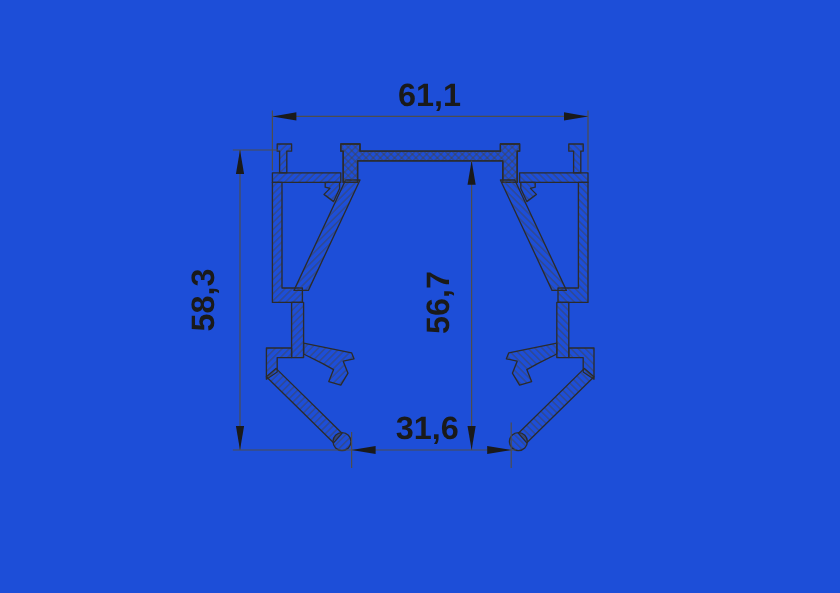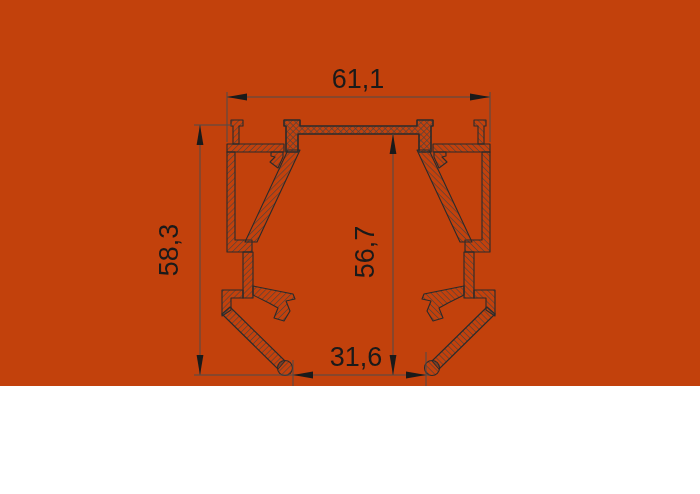--- a/index.html
+++ b/index.html
@@ -2,24 +2,25 @@
 <html><head>
 <meta charset="utf-8">
 <style>
   html, body {
     margin: 0;
     padding: 0;
     background: #ffffff;
   }
   .canvas {
     width: 700px;
-    height: 386px;
-    background: #c2410c;
+    height: 494px;
+    background: #1d4ed8;
     position: relative;
     overflow: hidden;
+    font-weight: bold;
   }
   svg { display: block; }
   .profile-part {
     fill: url(#hatch);
     stroke: #2b2b2b;
     stroke-width: 1.1;
     stroke-linejoin: round;
   }
   .dim-line {
     stroke: #4d4d4d;

